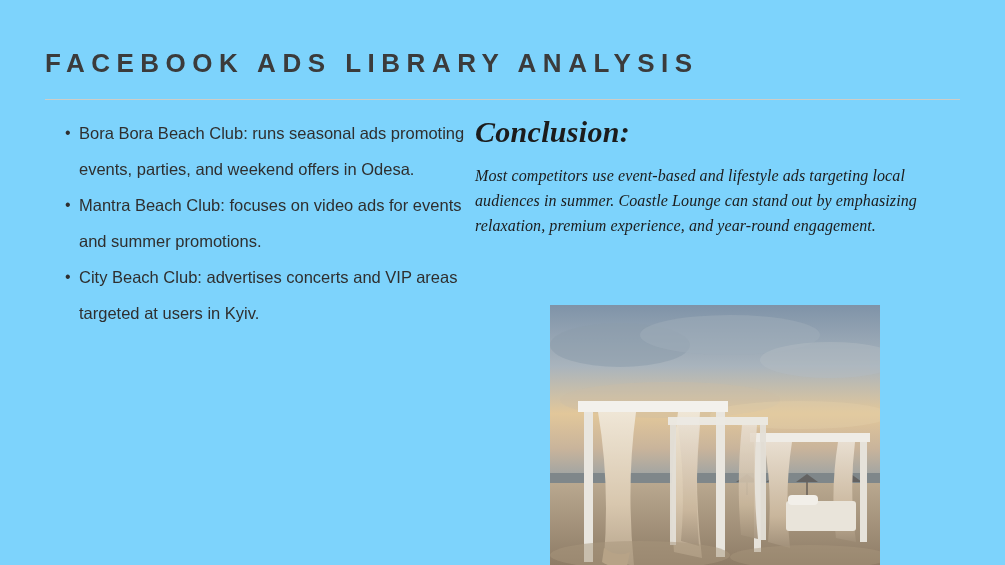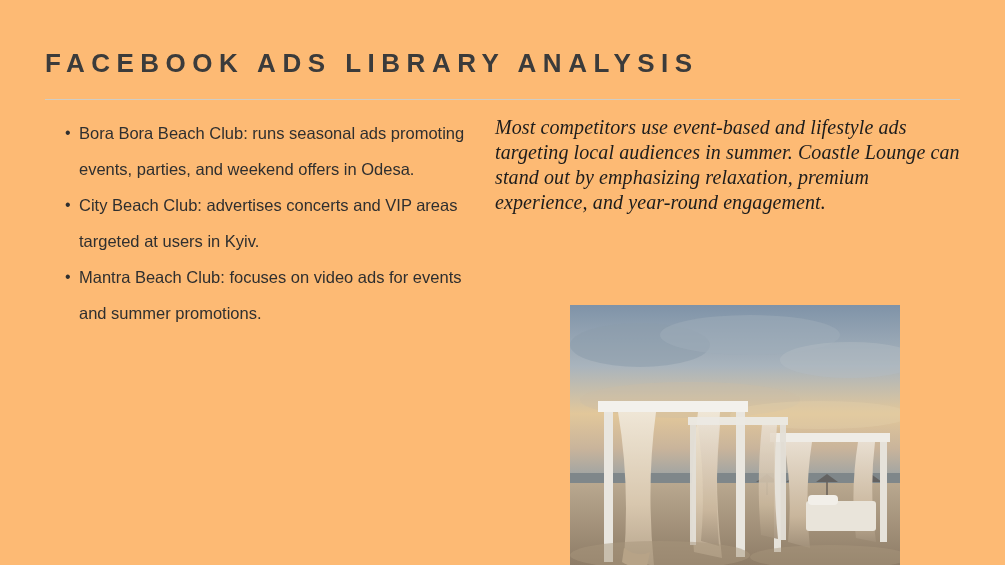--- a/index.html
+++ b/index.html
@@ -10,21 +10,21 @@
     width: 1005px;
     height: 565px;
     background: #f2f1ec;
     font-family: "Liberation Sans", sans-serif;
     overflow: hidden;
   }
   .slide {
     position: relative;
     width: 1005px;
     height: 565px;
-    background: #fdba74;
+    background: #7dd3fc;
     box-sizing: border-box;
   }
   .title {
     position: absolute;
     left: 45px;
     top: 48px;
     font-family: "Liberation Sans", sans-serif;
     font-size: 26px;
     font-weight: bold;
     letter-spacing: 6.5px;
@@ -38,21 +38,20 @@
     width: 915px;
     height: 1px;
     background: #cfcdc6;
   }
   .columns {
     position: absolute;
     left: 45px;
     top: 115px;
     width: 920px;
     display: flex;
-    gap: 20px;
   }
   .col-left {
     width: 430px;
   }
   .col-right {
     width: 470px;
     position: relative;
   }
   ul.bullets {
     margin: 0;
@@ -80,21 +79,21 @@
     font-style: italic;
     font-weight: bold;
     font-size: 30px;
     color: #1c1c1c;
     margin: 0 0 14px 0;
     letter-spacing: 0.3px;
   }
   .conclusion-body {
     font-family: "Liberation Serif", serif;
     font-style: italic;
-    font-size: 20px;
+    font-size: 16px;
     line-height: 25px;
     color: #1c1c1c;
     margin: 0;
     letter-spacing: 0.1px;
   }
   .photo {
     position: absolute;
     left: 75px;
     top: 190px;
     width: 330px;
@@ -112,26 +111,27 @@
 <div class="slide">
 
   <div class="title">FACEBOOK ADS LIBRARY ANALYSIS</div>
   <div class="title-rule"></div>
 
   <div class="columns">
 
     <div class="col-left">
       <ul class="bullets">
         <li>Bora Bora Beach Club: runs seasonal ads promoting events, parties, and weekend offers in Odesa.</li>
+        <li>Mantra Beach Club: focuses on video ads for events and summer promotions.</li>
         <li>City Beach Club: advertises concerts and VIP areas targeted at users in Kyiv.</li>
-        <li>Mantra Beach Club: focuses on video ads for events and summer promotions.</li>
       </ul>
     </div>
 
     <div class="col-right">
+      <p class="conclusion-heading">Conclusion:</p>
       <p class="conclusion-body">Most competitors use event-based and lifestyle ads targeting local audiences in summer. Coastle Lounge can stand out by emphasizing relaxation, premium experience, and year-round engagement.</p>
 
       <div class="photo">
         <svg width="330" height="260" viewBox="0 0 330 260" xmlns="http://www.w3.org/2000/svg" aria-hidden="true">
           <defs>
             <linearGradient id="sky" x1="0" y1="0" x2="0" y2="1">
               <stop offset="0%" stop-color="#7f93a8"></stop>
               <stop offset="35%" stop-color="#a9b4bd"></stop>
               <stop offset="62%" stop-color="#e2c79a"></stop>
               <stop offset="82%" stop-color="#c9b49b"></stop>

